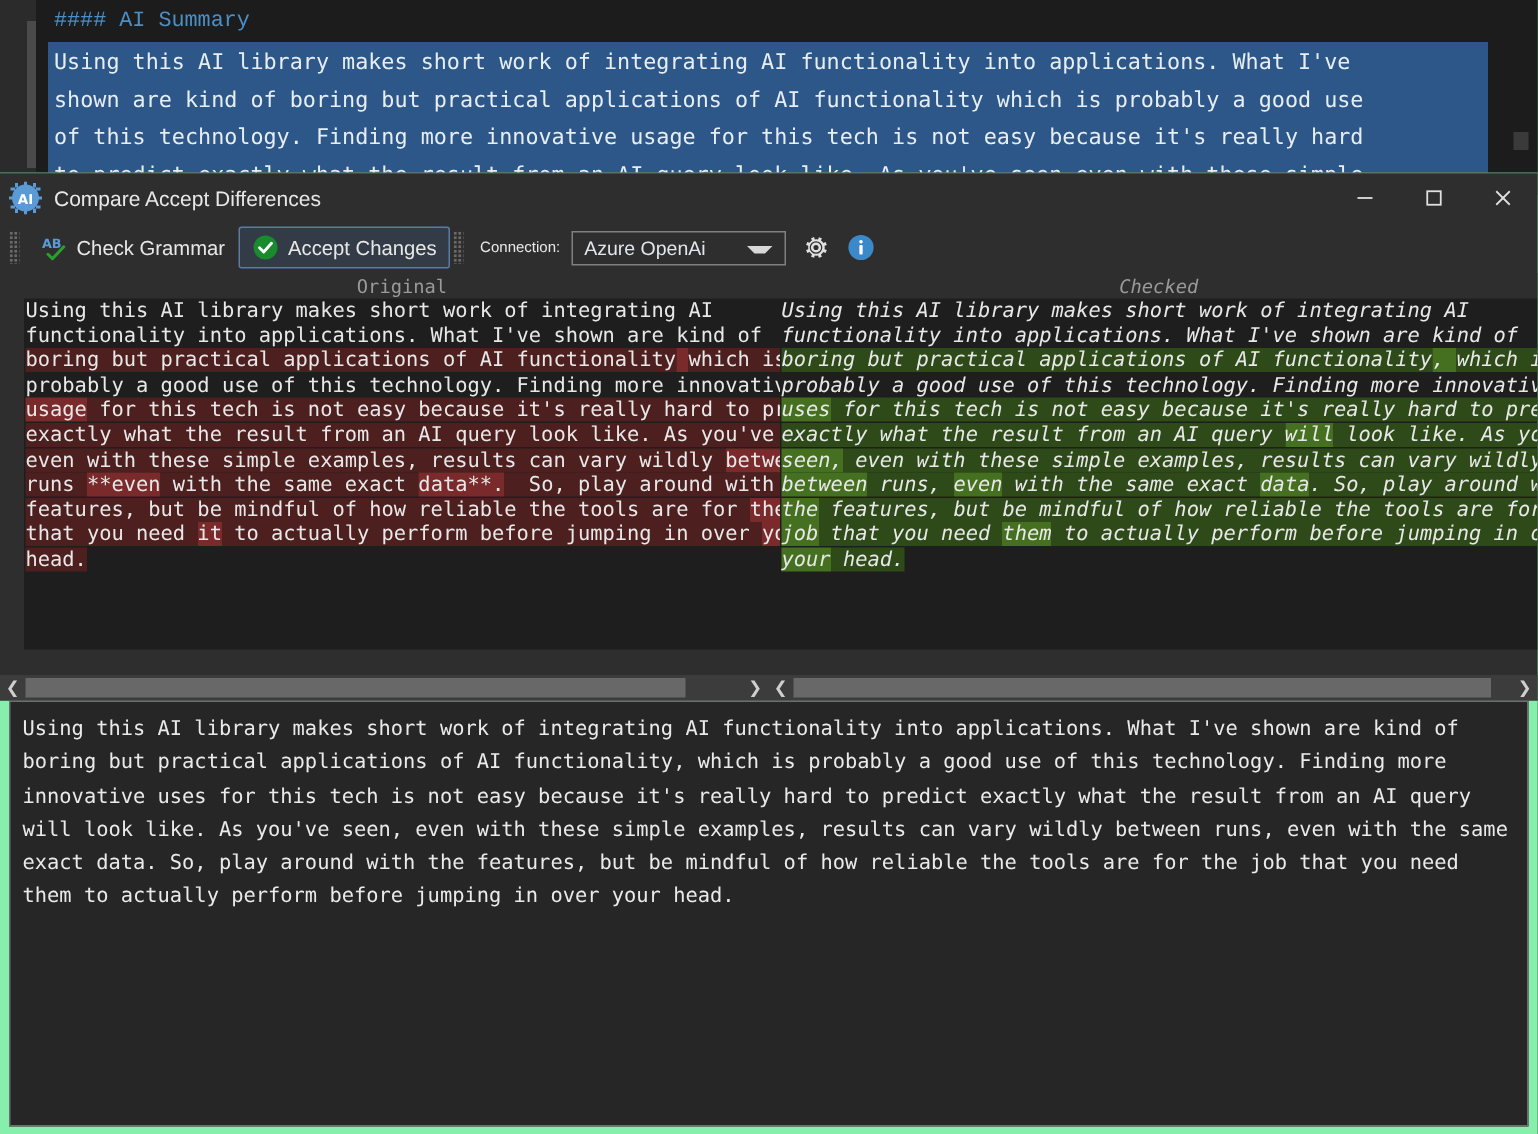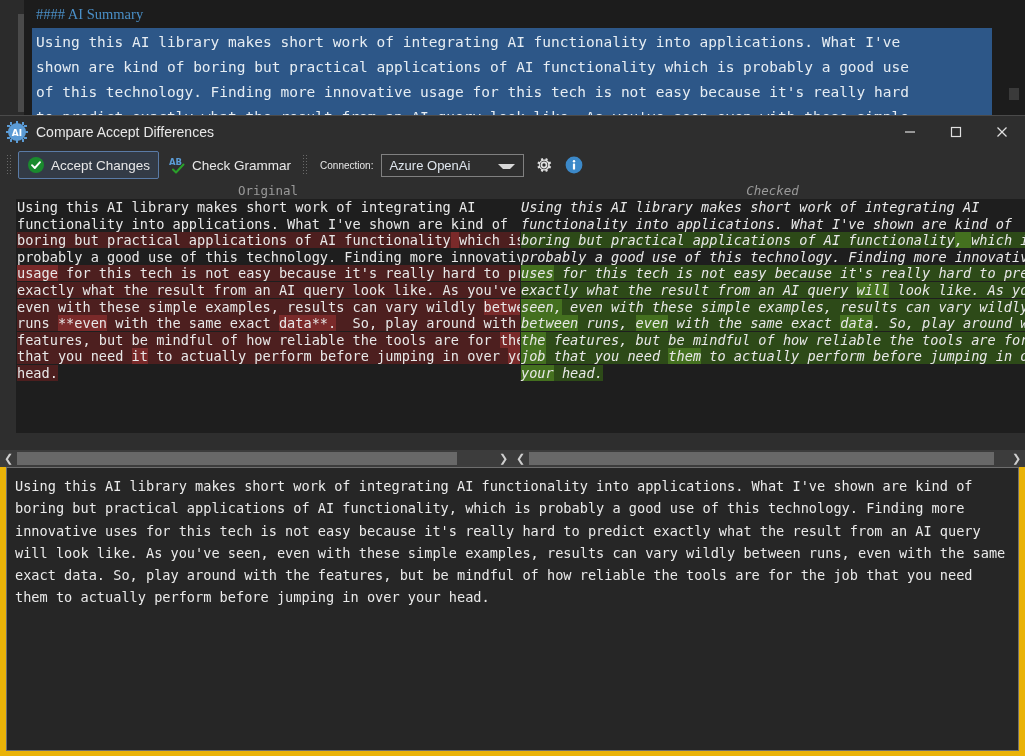--- a/index.html
+++ b/index.html
@@ -8,30 +8,30 @@
     background:#1b1b1b;
     font-family:"Liberation Sans", sans-serif;
     -webkit-font-smoothing:antialiased;
   }
   .app{position:relative;width:1025px;height:756px;}
 
   
   .bg-editor{position:absolute;left:0;top:0;width:1025px;height:130px;background:#1c1c1c;overflow:hidden;}
   .bg-gutter{position:absolute;left:0;top:0;width:24px;height:130px;background:#2b2b2b;}
   .bg-gutter-bar{position:absolute;left:18px;top:14px;width:6px;height:98px;background:#4a4a4a;}
-  .bg-heading{position:absolute;left:36px;top:6px;font-family:Liberation Serif, serif;
+  .bg-heading{position:absolute;left:36px;top:6px;font-family:Liberation Mono, monospace;
     font-size:14.5px;color:#4a8fc7;letter-spacing:0px;white-space:nowrap;}
   .bg-sel{position:absolute;left:32px;top:28px;width:960px;height:100px;background:#2d5788;overflow:hidden;}
   .bg-sel p{margin:0;padding:2px 4px 0 4px;font-family:"DejaVu Sans Mono", monospace;font-size:14.5px;
     line-height:25px;color:#e6edf3;white-space:pre-wrap;}
   .bg-right{position:absolute;right:0;top:0;width:33px;height:130px;background:#1c1c1c;}
   .bg-minimap{position:absolute;right:6px;top:88px;width:10px;height:12px;background:#3a3a3a;}
 
   
-  .win{position:absolute;left:0;top:115px;width:1025px;height:641px;background:#eab308;
+  .win{position:absolute;left:0;top:115px;width:1025px;height:641px;background:#86efac;
        border-top:1px solid #4a4a4a;box-sizing:border-box;}
 
   .titlebar{position:relative;height:32px;background:#2e2e2e;display:flex;align-items:center;}
   .app-icon{width:22px;height:22px;margin-left:6px;margin-right:8px;flex:0 0 auto;position:relative;}
   .wtitle{font-size:14px;color:#e8e8e8;white-space:nowrap;}
   .wbtns{position:absolute;right:0;top:0;height:32px;display:flex;}
   .wbtn{width:46px;height:32px;display:flex;align-items:center;justify-content:center;}
   .wbtn svg{display:block;}
 
   
@@ -152,40 +152,40 @@
               <line x1="1.5" y1="1.5" x2="10.5" y2="10.5" stroke="#e0e0e0" stroke-width="1.2"></line>
               <line x1="10.5" y1="1.5" x2="1.5" y2="10.5" stroke="#e0e0e0" stroke-width="1.2"></line>
             </svg>
         </div>
       </div>
     </div>
 
     <div class="toolbar">
       <div class="grip"></div>
 
+      <div class="tbtn">
+        <span class="ic">
+          <svg width="18" height="18" viewBox="0 0 18 18">
+            <text x="1" y="9" font-family="DejaVu Sans, sans-serif" font-size="8.5" font-weight="bold" fill="#5b9bd5">AB</text>
+            <path d="M5 13.5 L8 16.5 L15.5 8.5" fill="none" stroke="#2aa02a" stroke-width="2" stroke-linecap="round" stroke-linejoin="round"></path>
+          </svg>
+        </span>
+        <span>Check Grammar</span>
+      </div>
+
       <div class="tbtn active">
         <span class="ic">
           <svg width="18" height="18" viewBox="0 0 18 18">
             <circle cx="9" cy="9" r="8" fill="#1a8a2e"></circle>
             <path d="M5 9.2 L7.8 12 L13 6.2" fill="none" stroke="#ffffff" stroke-width="1.9" stroke-linecap="round" stroke-linejoin="round"></path>
           </svg>
         </span>
         <span>Accept Changes</span>
       </div>
 
-      <div class="tbtn">
-        <span class="ic">
-          <svg width="18" height="18" viewBox="0 0 18 18">
-            <text x="1" y="9" font-family="DejaVu Sans, sans-serif" font-size="8.5" font-weight="bold" fill="#5b9bd5">AB</text>
-            <path d="M5 13.5 L8 16.5 L15.5 8.5" fill="none" stroke="#2aa02a" stroke-width="2" stroke-linecap="round" stroke-linejoin="round"></path>
-          </svg>
-        </span>
-        <span>Check Grammar</span>
-      </div>
-
       <div class="grip"></div>
 
       <div class="conn-label">Connection:</div>
 
       <div class="combo">
         <span>Azure OpenAi</span>
         <span class="arrow"></span>
       </div>
 
       <div class="tb-sep"></div>

